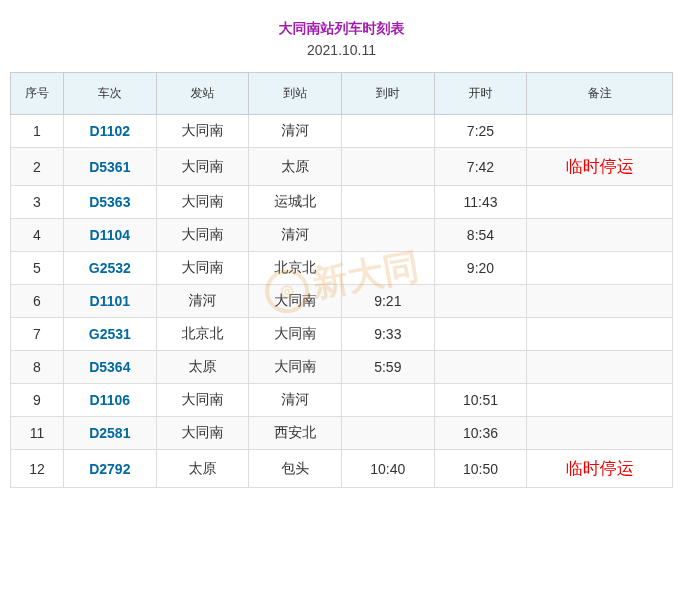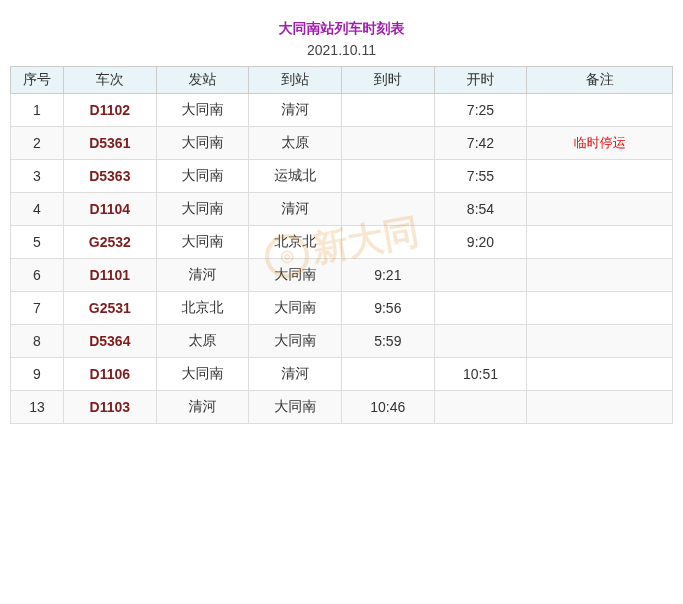--- a/index.html
+++ b/index.html
@@ -18,61 +18,61 @@
     .page-title {
       font-size: 14px;
       font-weight: bold;
       color: #a21caf;
       margin-bottom: 4px;
       text-align: center;
     }
     .page-date {
       font-size: 14px;
       color: #444;
-      margin-bottom: 8px;
+      margin-bottom: 14px;
       text-align: center;
     }
     .table-wrapper {
       width: 100%;
       position: relative;
     }
     table {
       width: 100%;
       border-collapse: collapse;
       table-layout: fixed;
     }
     thead tr th {
       background: #e8f4f8;
       border: 1px solid #ccc;
-      padding: 4px 4px;
+      padding: 12px 4px;
       text-align: center;
       font-weight: normal;
       color: #333;
-      font-size: 14px;
+      font-size: 12px;
     }
     tbody tr td {
       border: 1px solid #ddd;
       padding: 7px 4px;
       text-align: center;
       font-size: 14px;
       color: #333;
     }
     tbody tr:nth-child(odd) td {
       background: #fff;
     }
     tbody tr:nth-child(even) td {
       background: #f9f9f9;
     }
     .train-num {
-      color: #7f1d1d;
+      color: #0369a1;
       font-weight: bold;
     }
     .note-red {
       color: #e00;
-      font-size: 13px;
+      font-size: 17px;
     }
     .watermark {
       position: absolute;
       top: 50%;
       left: 50%;
       transform: translate(-50%, -50%) rotate(-10deg);
       opacity: 0.18;
       pointer-events: none;
       font-size: 36px;
       font-weight: bold;
@@ -139,21 +139,21 @@
           <td></td>
           <td>7:42</td>
           <td><span class="note-red">临时停运</span></td>
         </tr>
         <tr>
           <td>3</td>
           <td><span class="train-num">D5363</span></td>
           <td>大同南</td>
           <td>运城北</td>
           <td></td>
-          <td>7:55</td>
+          <td>11:43</td>
           <td></td>
         </tr>
         <tr>
           <td>4</td>
           <td><span class="train-num">D1104</span></td>
           <td>大同南</td>
           <td>清河</td>
           <td></td>
           <td>8:54</td>
           <td></td>
@@ -174,21 +174,21 @@
           <td>大同南</td>
           <td>9:21</td>
           <td></td>
           <td></td>
         </tr>
         <tr>
           <td>7</td>
           <td><span class="train-num">G2531</span></td>
           <td>北京北</td>
           <td>大同南</td>
-          <td>9:56</td>
+          <td>9:33</td>
           <td></td>
           <td></td>
         </tr>
         <tr>
           <td>8</td>
           <td><span class="train-num">D5364</span></td>
           <td>太原</td>
           <td>大同南</td>
           <td>5:59</td>
           <td></td>
@@ -197,23 +197,32 @@
         <tr>
           <td>9</td>
           <td><span class="train-num">D1106</span></td>
           <td>大同南</td>
           <td>清河</td>
           <td></td>
           <td>10:51</td>
           <td></td>
         </tr>
         <tr>
-          <td>13</td>
-          <td><span class="train-num">D1103</span></td>
-          <td>清河</td>
-          <td>大同南</td>
-          <td>10:46</td>
-          <td></td>
-          <td></td>
+          <td>11</td>
+          <td><span class="train-num">D2581</span></td>
+          <td>大同南</td>
+          <td>西安北</td>
+          <td></td>
+          <td>10:36</td>
+          <td></td>
+        </tr>
+        <tr>
+          <td>12</td>
+          <td><span class="train-num">D2792</span></td>
+          <td>太原</td>
+          <td>包头</td>
+          <td>10:40</td>
+          <td>10:50</td>
+          <td><span class="note-red">临时停运</span></td>
         </tr>
       </tbody>
   </table>
 </div>
 
 </body></html>

